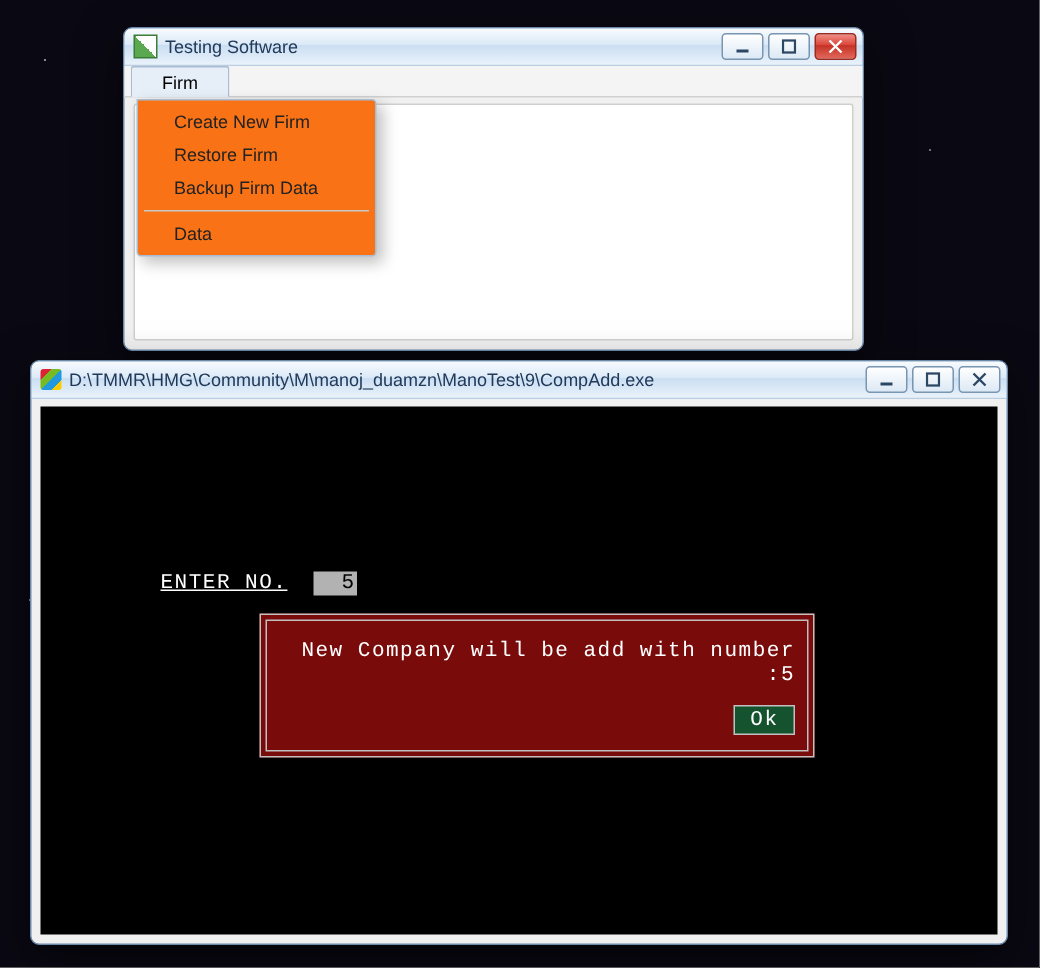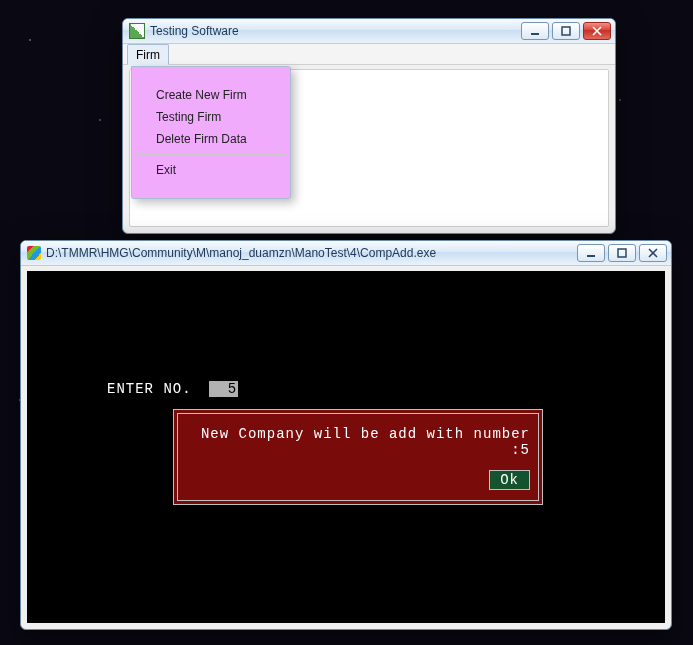--- a/index.html
+++ b/index.html
@@ -82,51 +82,51 @@
       background: linear-gradient(to bottom, #f08d85, #d94436 45%, #c43226 46%, #e2685a);
       border-color: #9c2a20;
       color: #fff;
       font-weight: bold;
     }
     .win-btn svg { width: 10px; height: 10px; }
 
     
     #win1 {
       left: 82px; top: 18px;
-      width: 492px; height: 214px; margin-left: 40px;
+      width: 492px; height: 214px;
     }
     .menubar {
       height: 20px;
       background: #f4f4f4;
       border-bottom: 1px solid #d0d0d0;
       display: flex;
       align-items: stretch;
       padding: 0 4px;
     }
     .menubar .menu {
-      padding: 2px 8px;
+      padding: 2px 20px;
       font-size: 12px;
       display: flex; align-items: center;
     }
     .menubar .menu.open {
       border: 1px solid #a9bcd1;
       background: #e6eef8;
       border-bottom: 1px solid #e6eef8;
       border-radius: 2px 2px 0 0;
       margin-bottom: -1px;
     }
     .dropdown {
       position: absolute;
       left: 8px; top: 47px;
       width: 158px;
-      background: #f0abfc;
+      background: #f97316;
       border: 1px solid #a9bcd1;
       box-shadow: 4px 4px 10px rgba(0,0,0,0.25);
       border-radius: 0 3px 3px 3px;
-      padding: 17px 0;
+      padding: 3px 0;
     }
     .dropdown .item {
       padding: 4px 10px 4px 24px;
       font-size: 12px;
       color: #222;
     }
     .dropdown .sep {
       height: 1px;
       background: #c8c8c8;
       margin: 4px 4px;
@@ -151,21 +151,21 @@
       background: #000;
       font-family: "Consolas", "Courier New", monospace;
       font-size: 14px;
       color: #fff;
     }
     .console-line {
       position: absolute;
       left: 80px; top: 110px;
       letter-spacing: 1px;
     }
-    .console-line .lbl { color: #fff; }
+    .console-line .lbl { color: #fff; text-decoration: underline; }
     .input-box {
       display: inline-block;
       background: #b2b2b2;
       color: #000;
       padding: 0 1px 0 6px;
       margin-left: 8px;
       min-width: 22px;
       text-align: right;
     }
 
@@ -228,31 +228,31 @@
             </svg>
         </div>
       </div>
     </div>
     <div class="menubar">
       <div class="menu open">Firm</div>
     </div>
     <div class="client1"></div>
     <div class="dropdown">
       <div class="item">Create New Firm</div>
-      <div class="item">Testing Firm</div>
-      <div class="item">Delete Firm Data</div>
+      <div class="item">Restore Firm</div>
+      <div class="item">Backup Firm Data</div>
       <div class="sep"></div>
-      <div class="item">Exit</div>
+      <div class="item">Data</div>
     </div>
   </div>
 
   <div id="win2" class="window">
     <div class="titlebar">
       <span class="icon icon-flag"></span>
-      <span class="title">D:\TMMR\HMG\Community\M\manoj_duamzn\ManoTest\4\CompAdd.exe</span>
+      <span class="title">D:\TMMR\HMG\Community\M\manoj_duamzn\ManoTest\9\CompAdd.exe</span>
       <div class="win-btns">
         <div class="win-btn">
           <svg viewBox="0 0 10 10">
               <rect x="1" y="7" width="8" height="2" fill="currentColor"></rect>
             </svg>
         </div>
         <div class="win-btn">
           <svg viewBox="0 0 10 10">
               <rect x="1" y="1" width="8" height="8" fill="none" stroke="currentColor" stroke-width="1.5"></rect>
             </svg>

